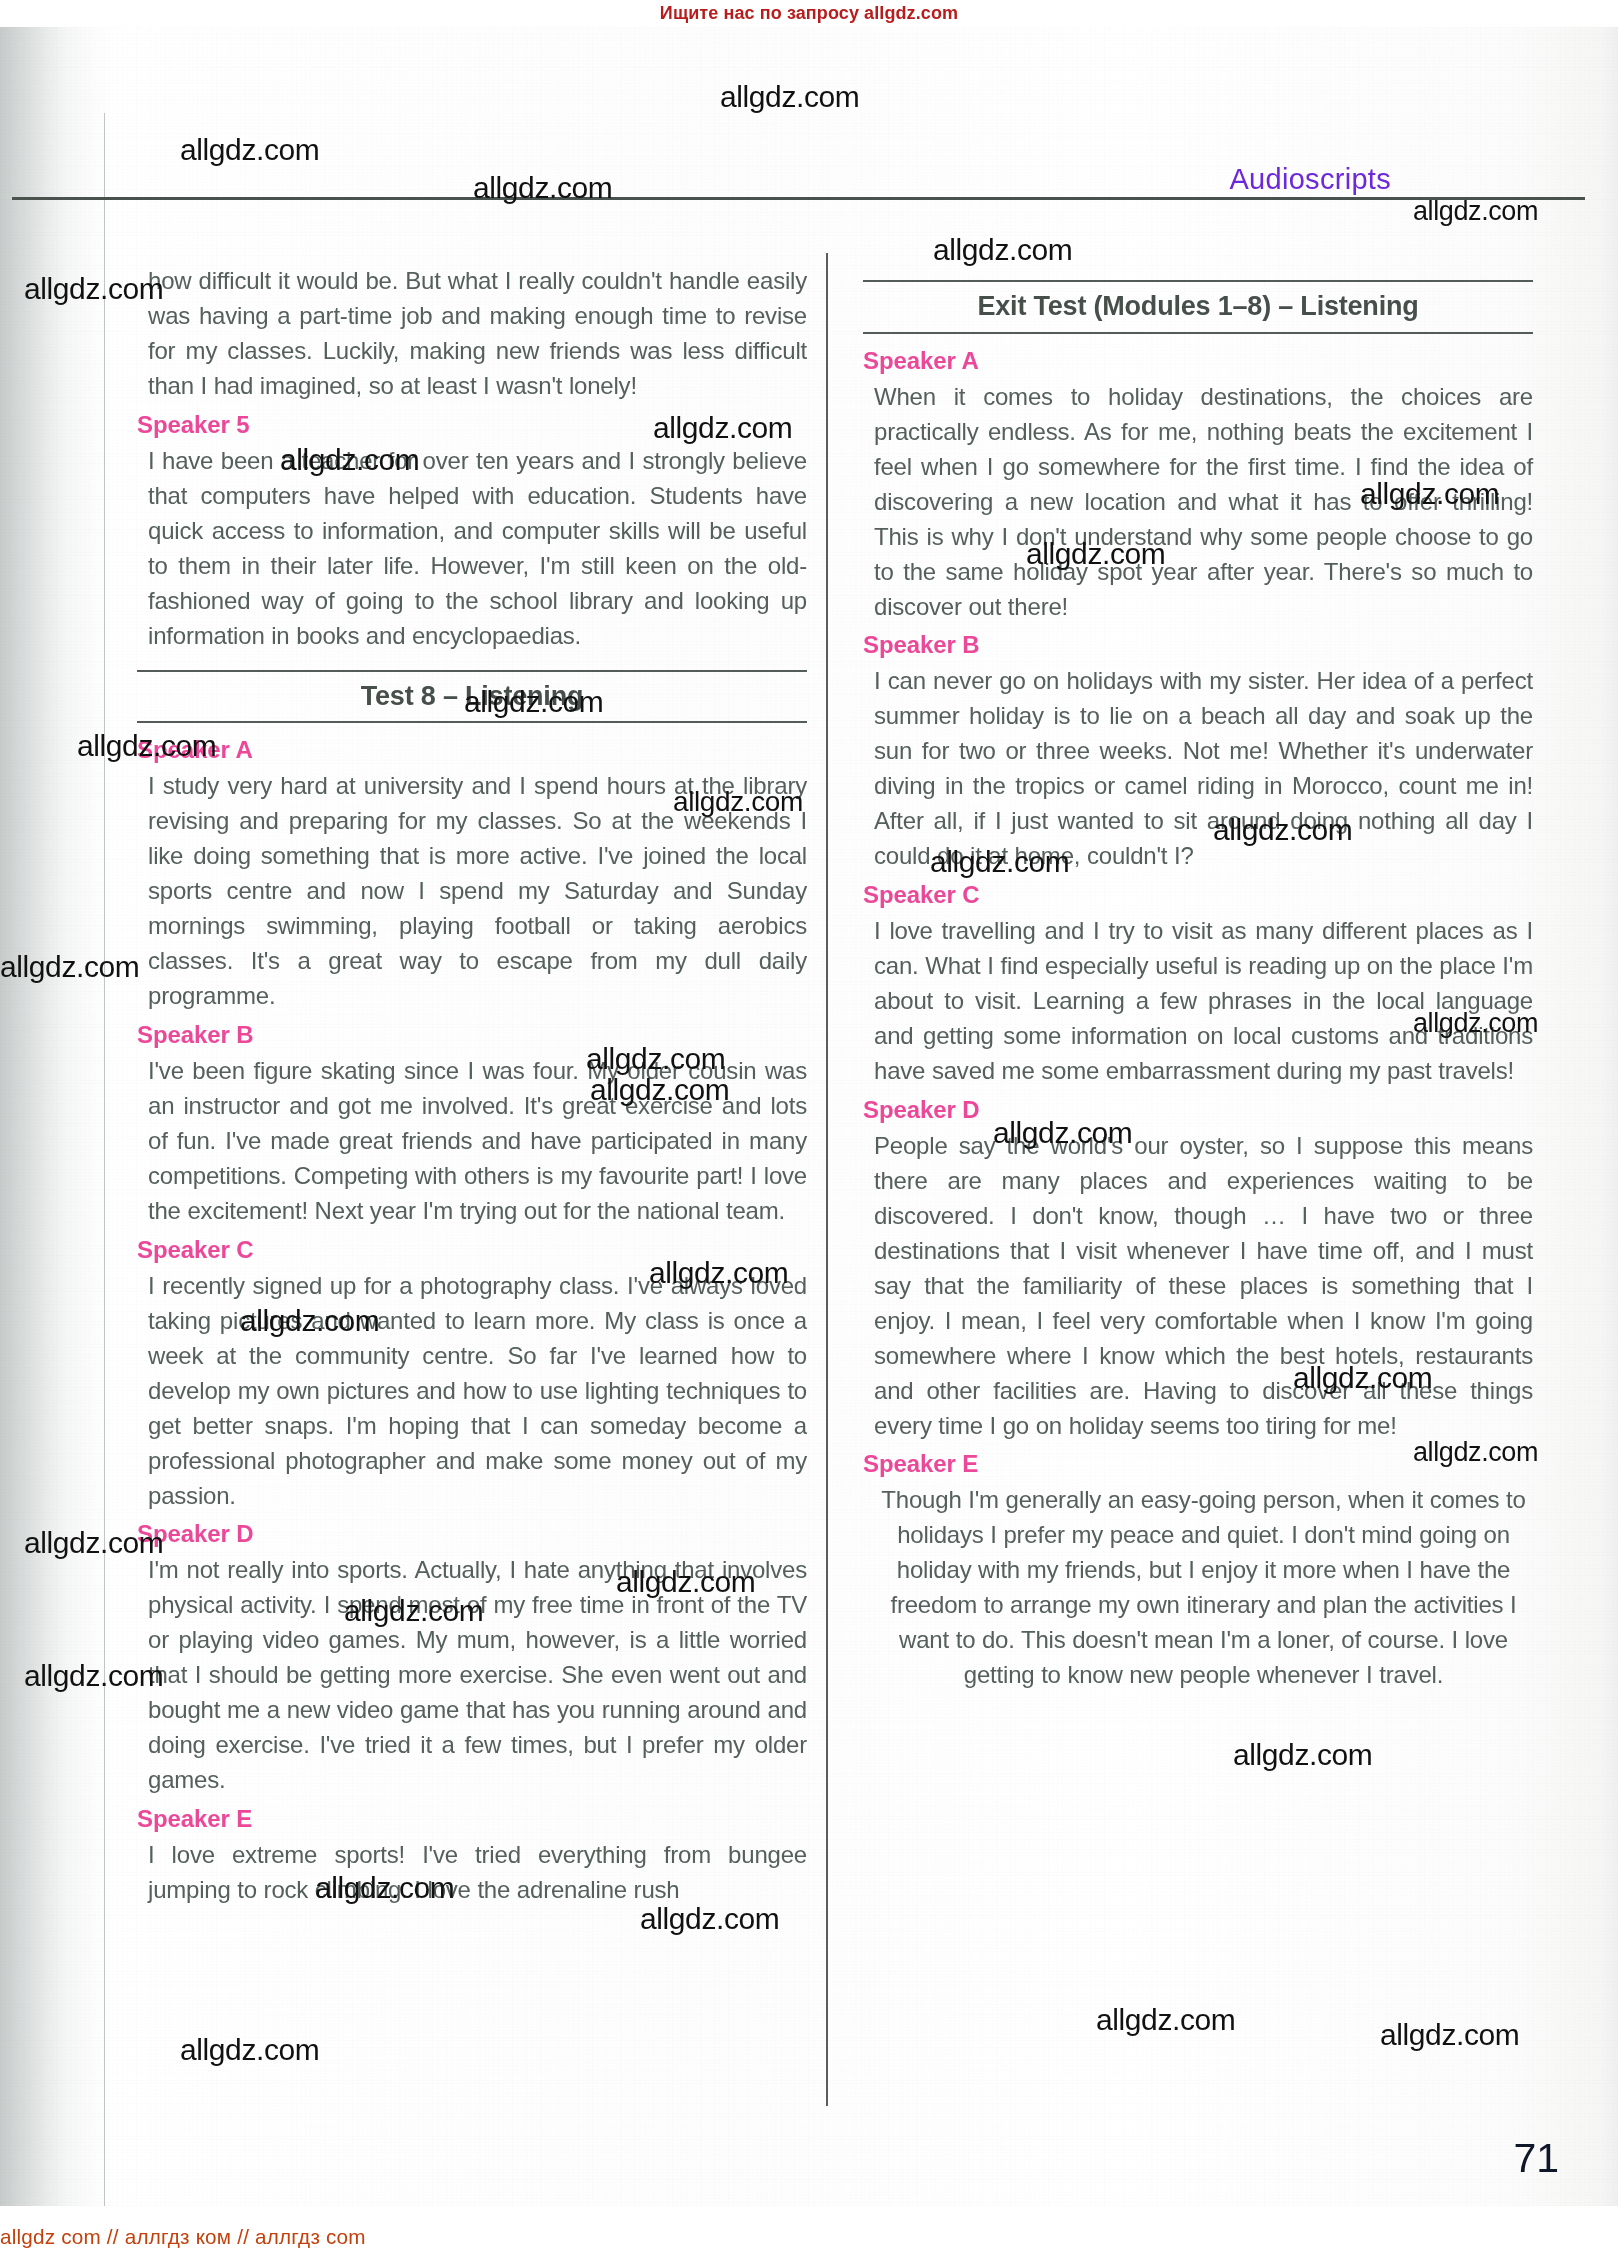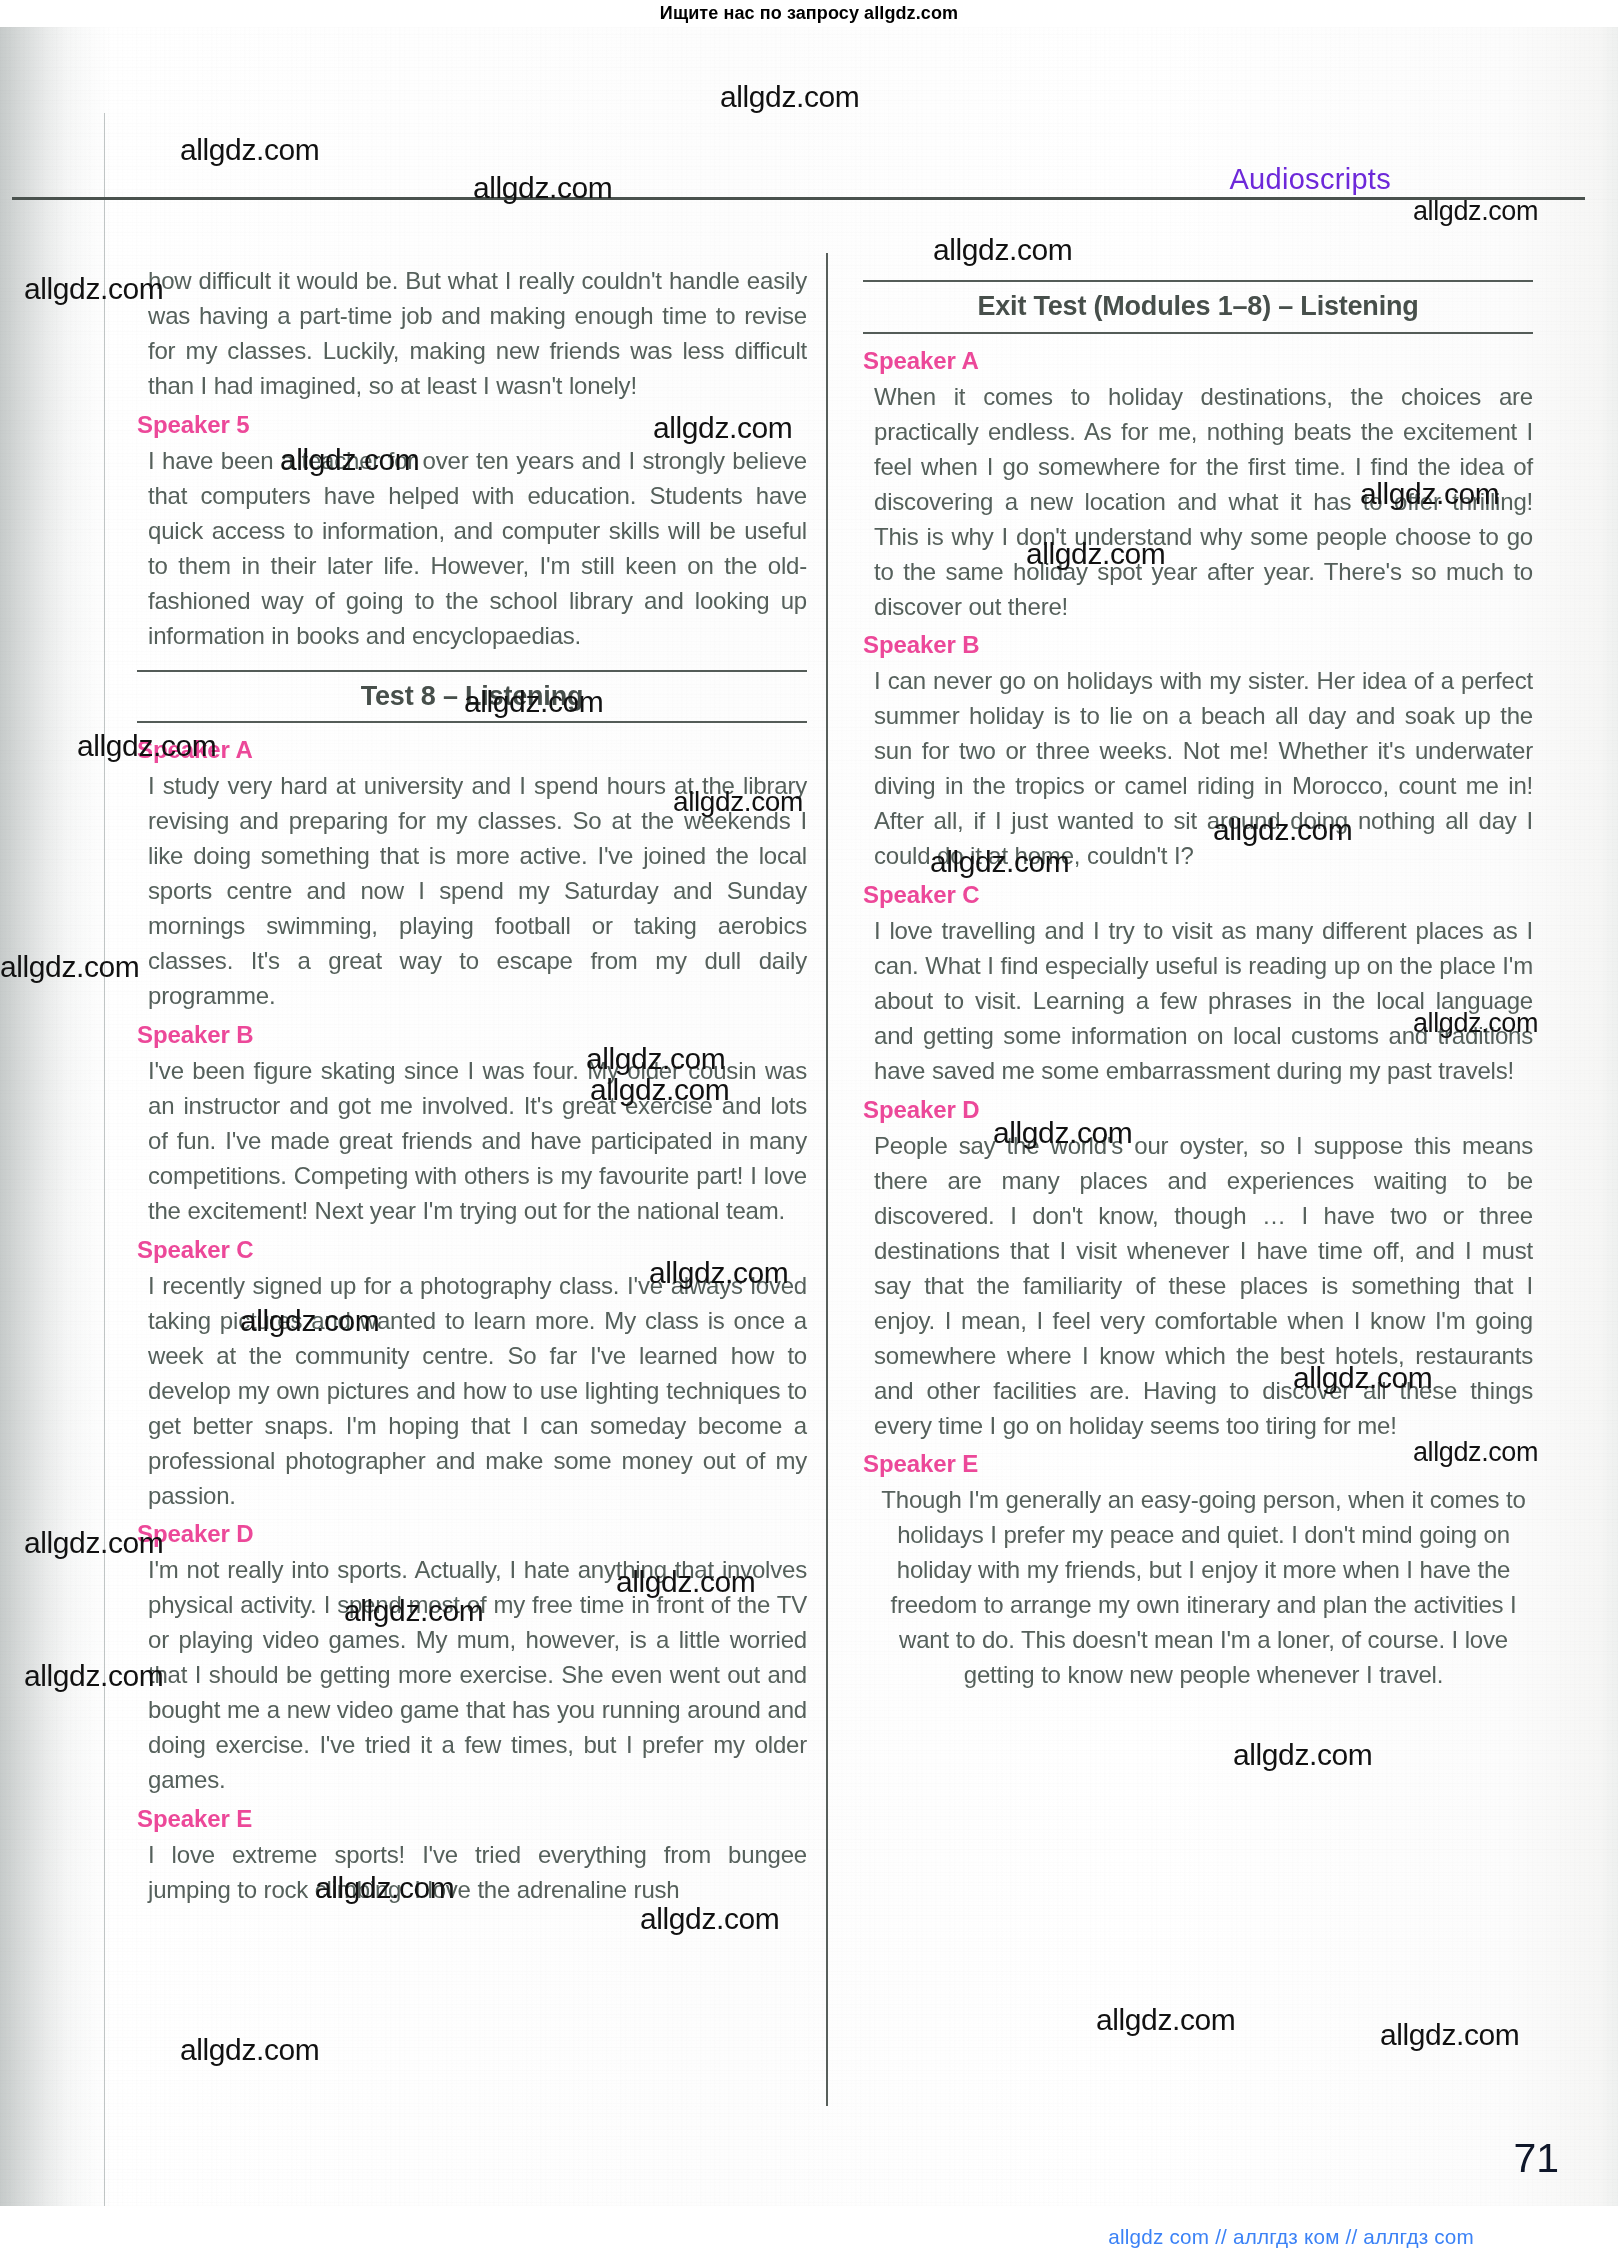--- a/index.html
+++ b/index.html
@@ -19,21 +19,21 @@
     background: #ffffff;
   }
 
   
   .promo-banner {
     position: absolute;
     top: 0; left: 0;
     width: 1618px;
     height: 27px;
     text-align: center;
-    color: #000000;
+    color: #b91c1c;
     font-size: 18px;
     font-weight: 700;
     letter-spacing: 0.1px;
     line-height: 27px;
     font-family: "Liberation Sans", sans-serif;
     background: #ffffff;
   }
 
   
   .scan {
@@ -171,25 +171,25 @@
   .footer-strip {
     position: absolute;
     left: 0; bottom: 0;
     width: 1618px; height: 55px;
     background: #ffffff;
   }
   .footer-text {
     position: absolute;
     left: 0; bottom: 12px;
     width: 1474px;
-    text-align: right;
+    text-align: left;
     font-family: "Liberation Sans", sans-serif;
     font-size: 20.7px;
     font-weight: 400;
-    color: #3b82f6;
+    color: #c2410c;
     letter-spacing: 0.2px;
   }
 </style>
 </head>
 <body>
 
 <div id="page">
 
   <div class="promo-banner">Ищите нас по запросу allgdz.com</div>
 

